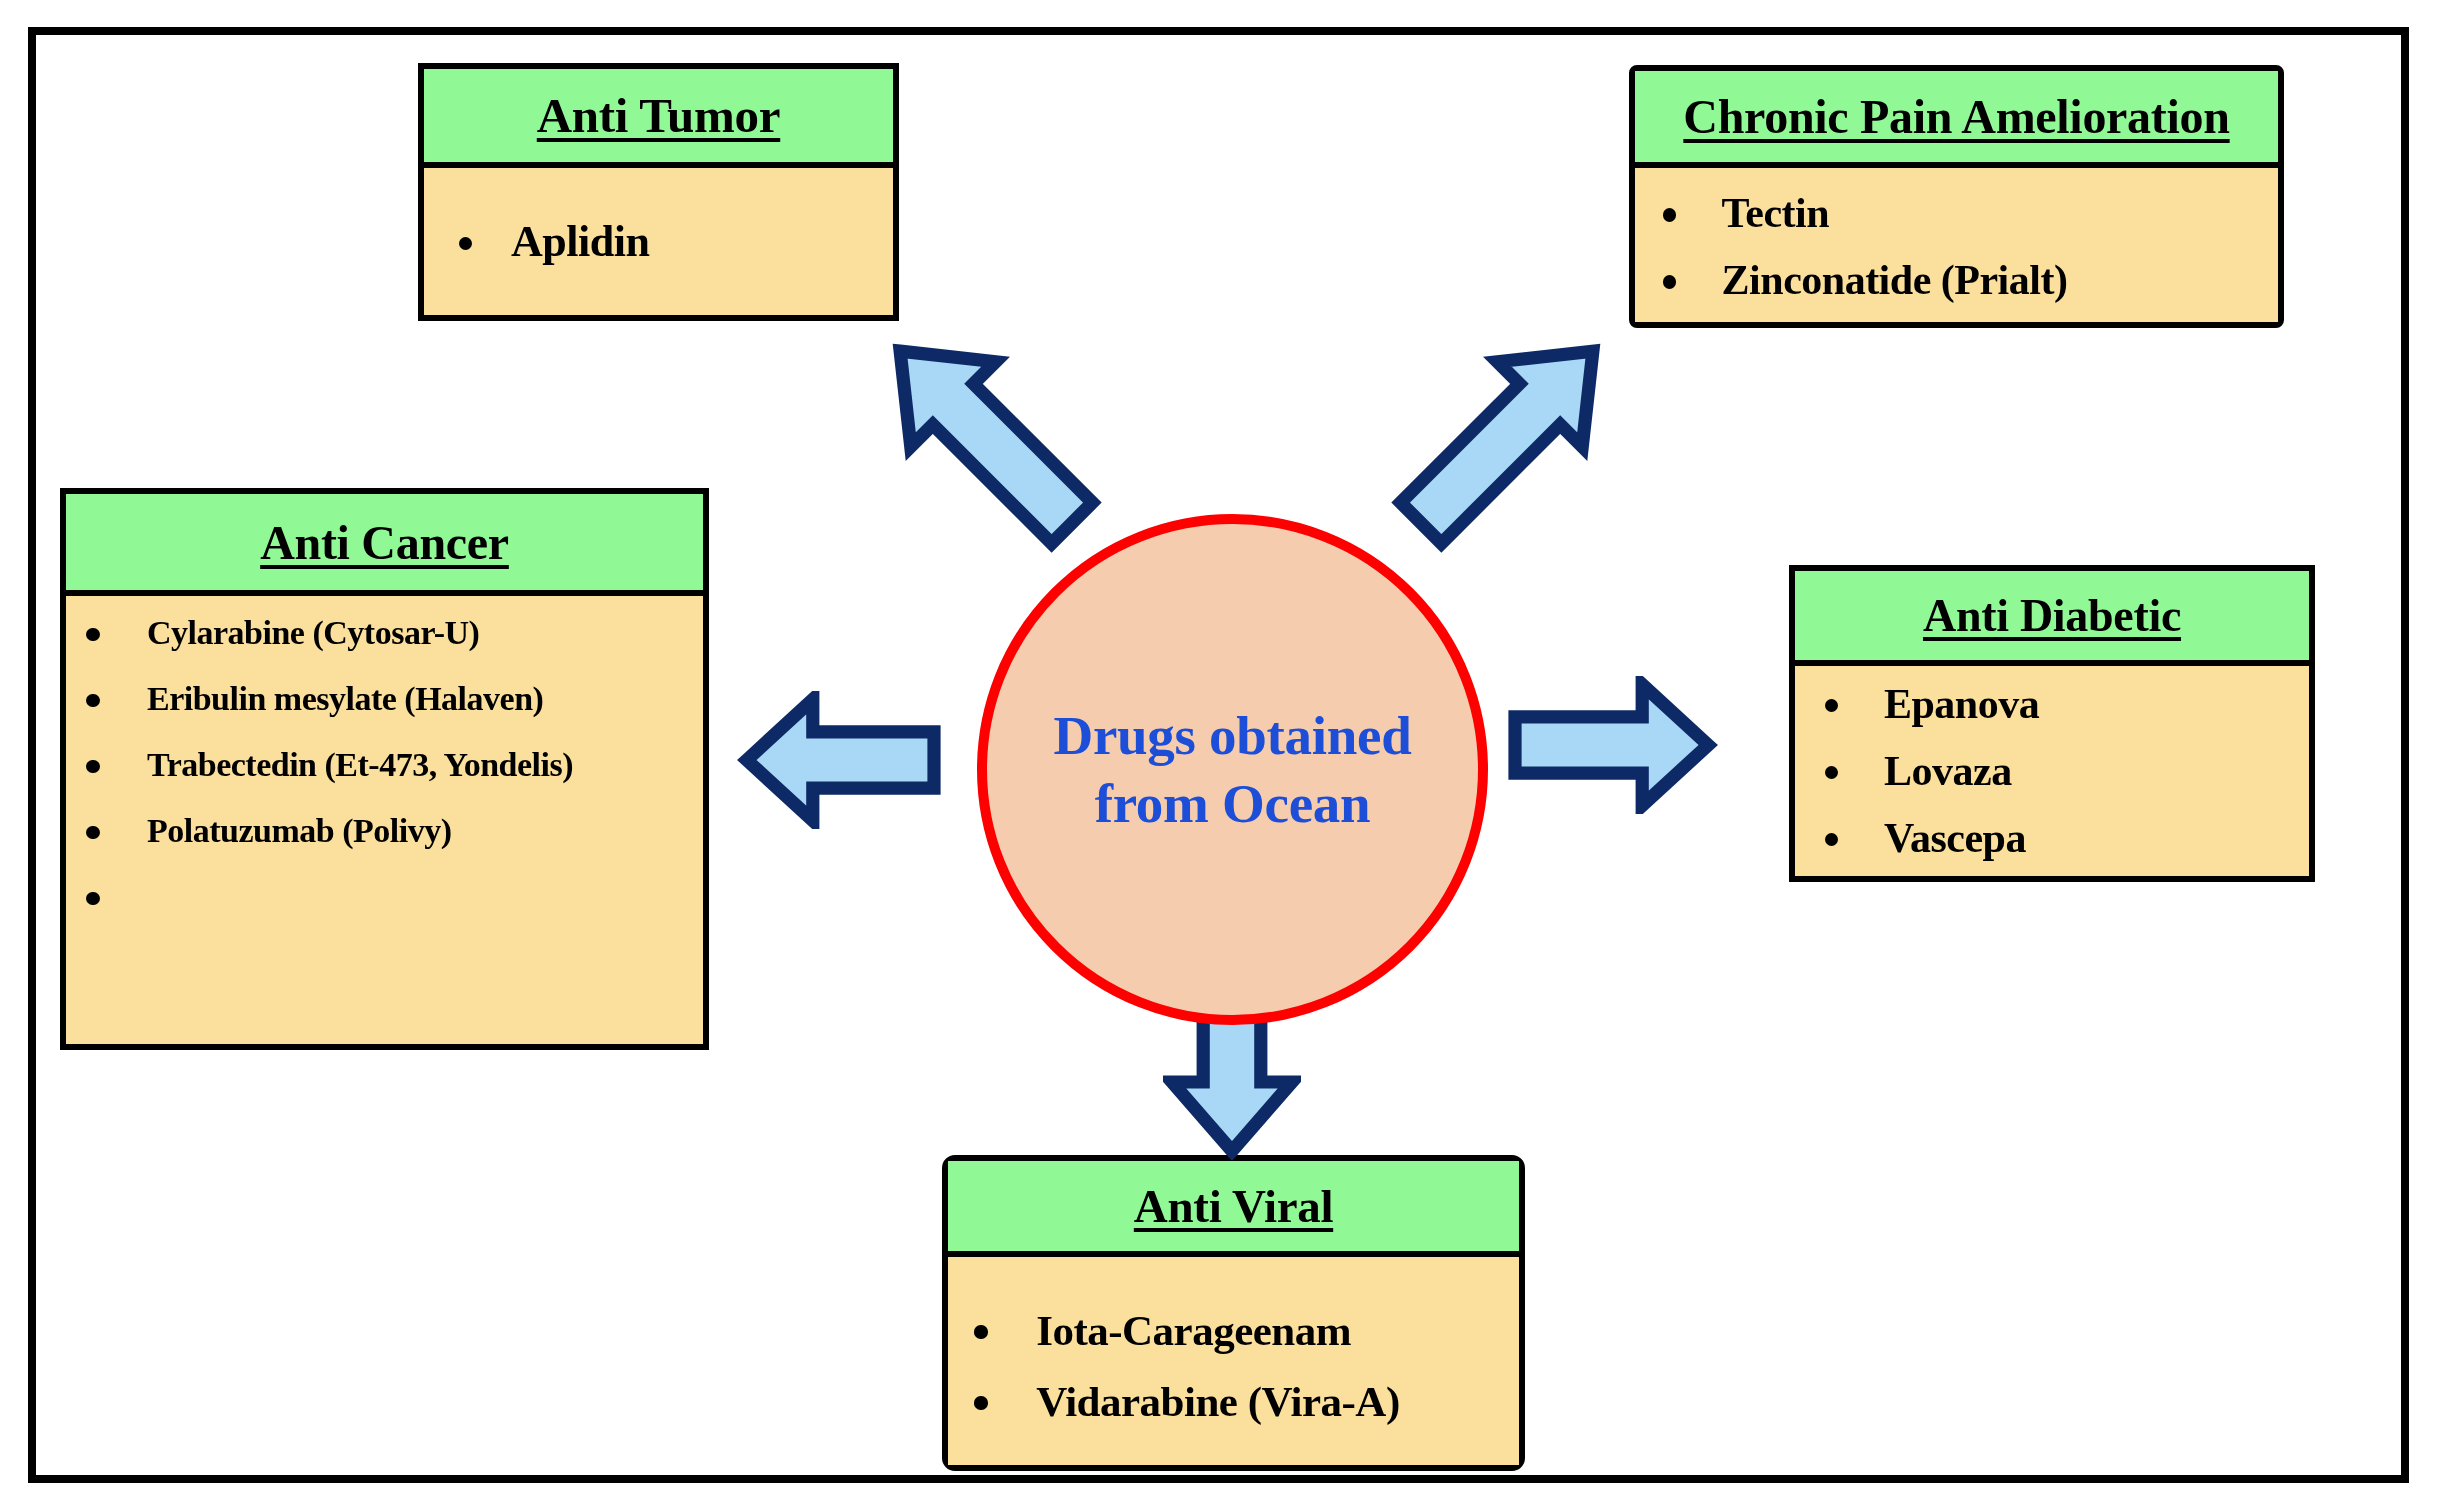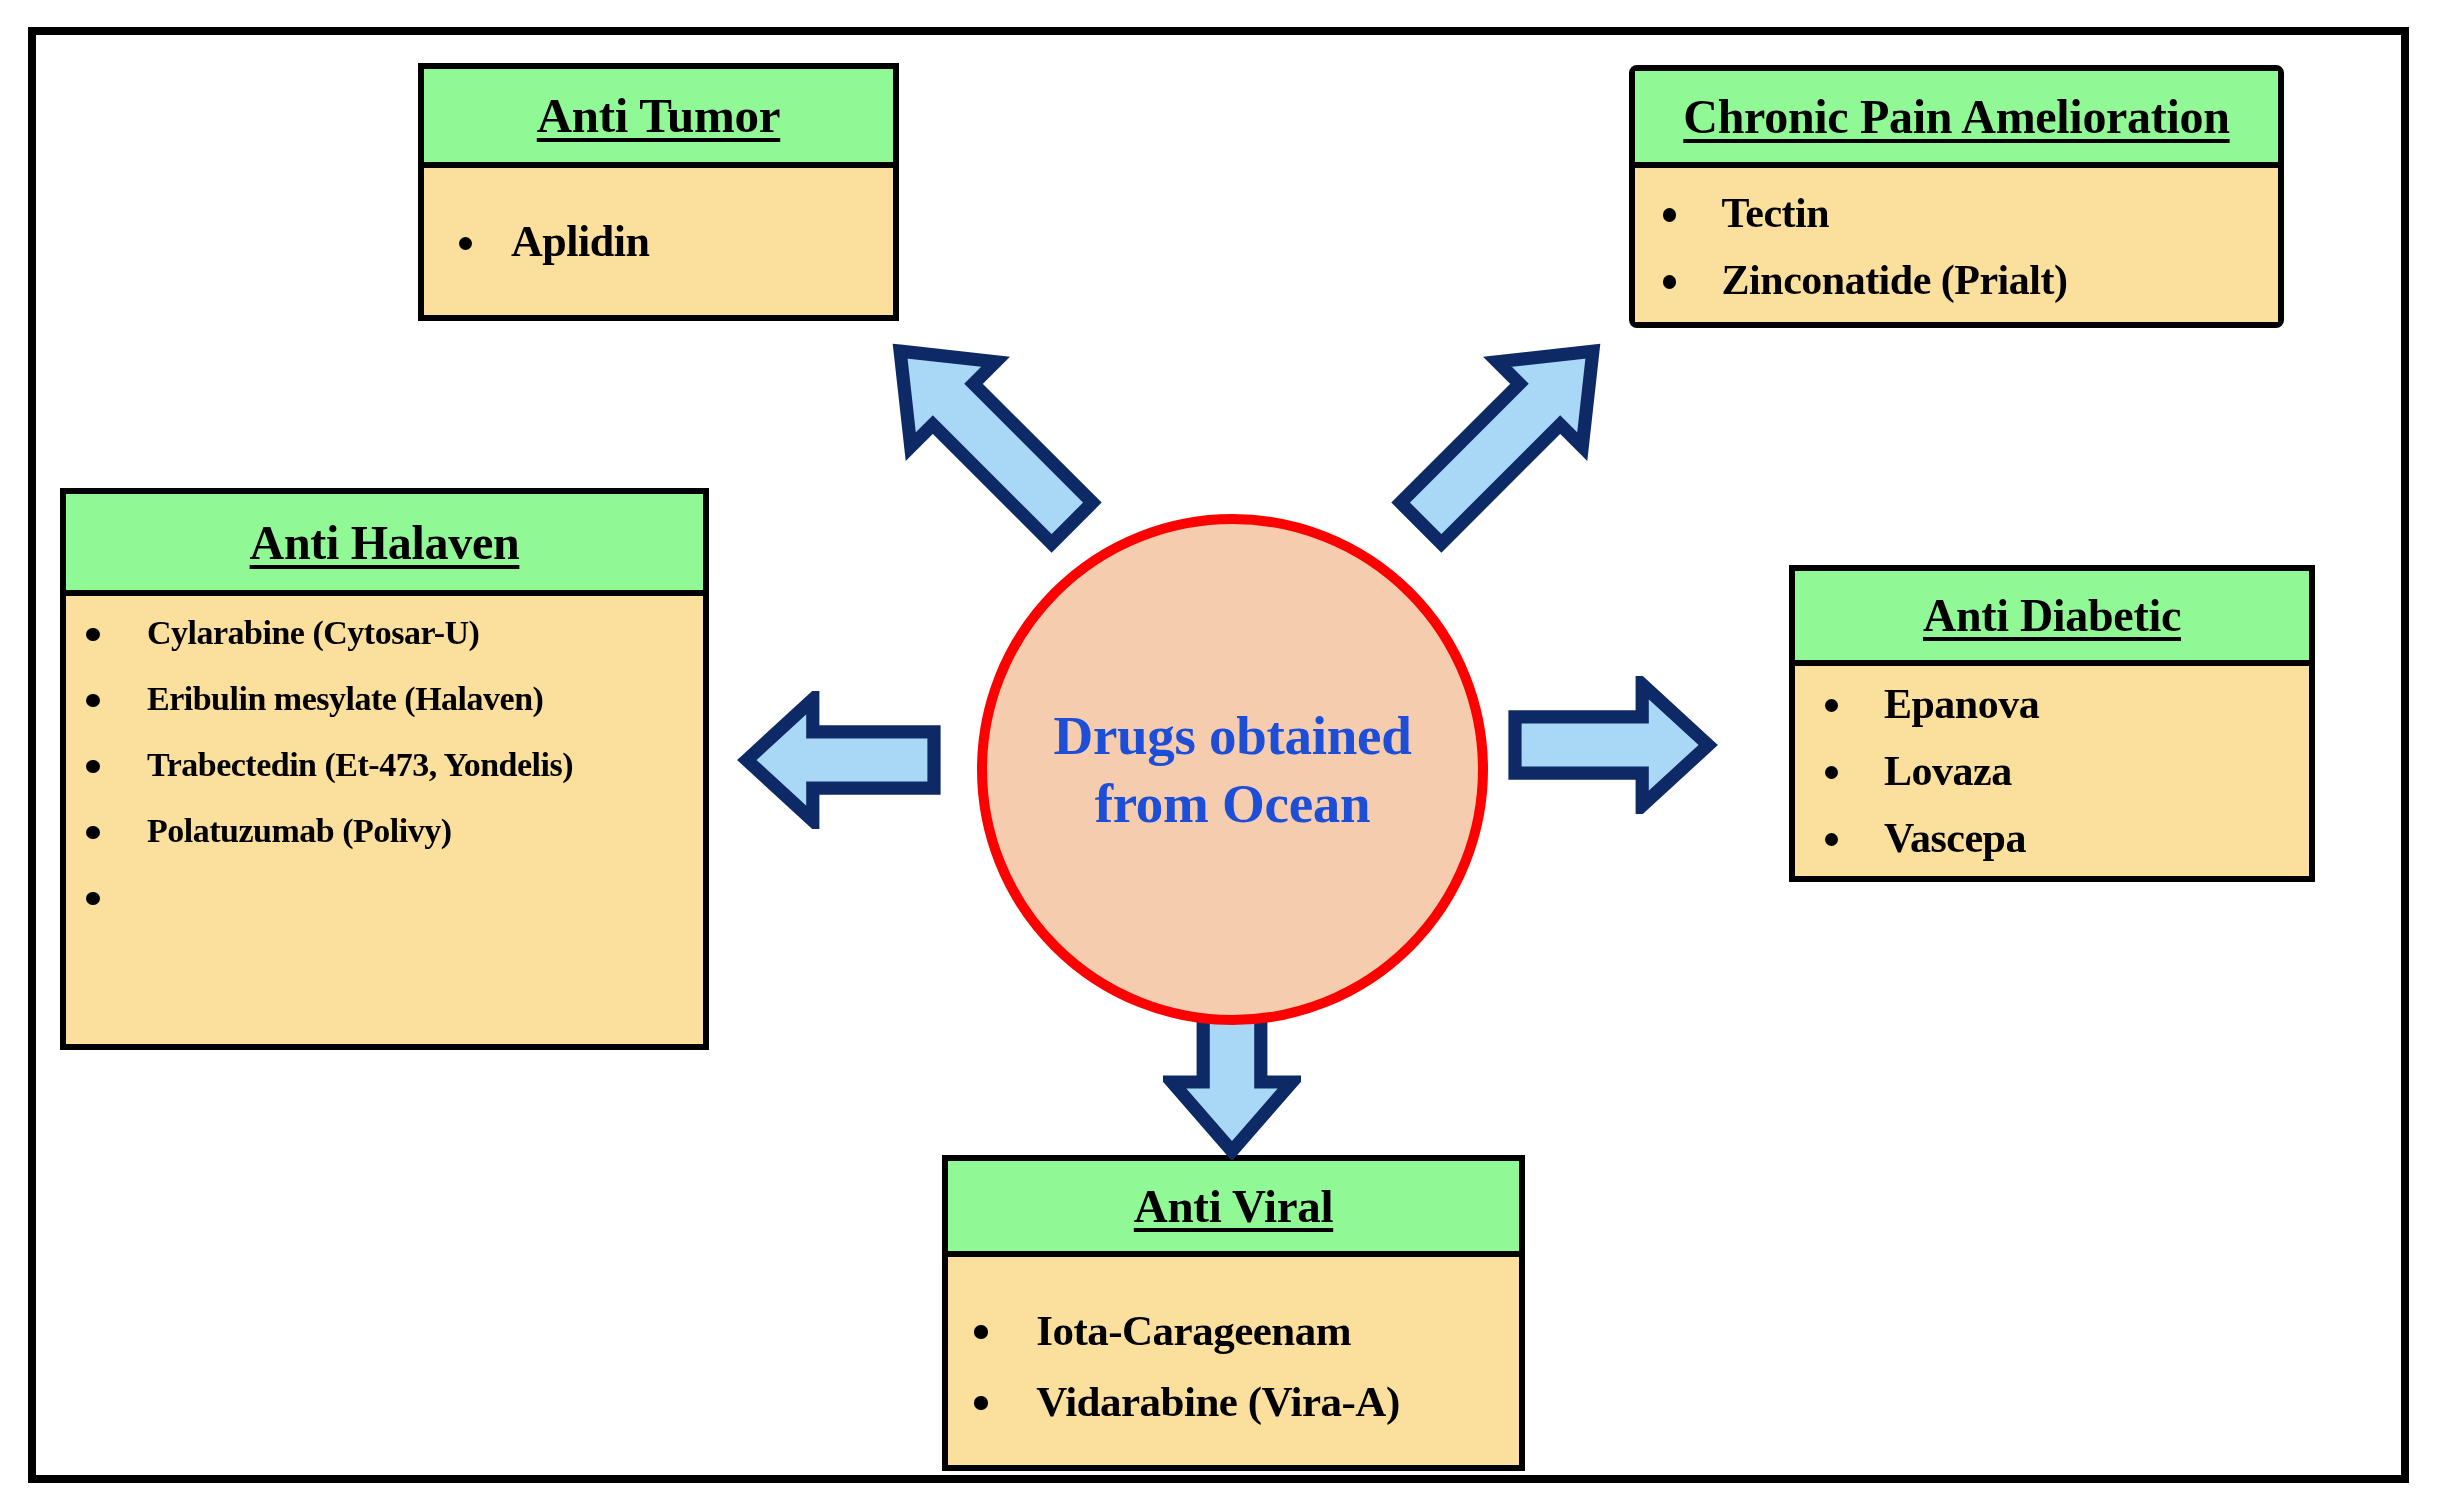--- a/index.html
+++ b/index.html
@@ -140,21 +140,21 @@
   #box-anti-diabetic ul.drug-list { padding: 0 0 0 18px; }
   #box-anti-diabetic ul.drug-list li {
     font-size: 42px; line-height: 67px; padding-left: 71px;
   }
   #box-anti-diabetic ul.drug-list li .bullet {
     width: 13.2px; height: 13.2px; left: 12px; top: 28px;
   }
 
   
   #box-anti-viral {
-    left: 942px; top: 1155px; width: 583px; height: 316px;
+    left: 942px; top: 1155px; width: 583px; height: 316px; border-radius: 13px;
   }
   #box-anti-viral .cat-header { height: 96px; }
   #box-anti-viral .cat-title { font-size: 47px; }
   #box-anti-viral ul.drug-list { padding: 10.8px 0 0 13.2px; }
   #box-anti-viral ul.drug-list li {
     font-size: 43px; line-height: 71px; padding-left: 75px;
   }
   #box-anti-viral ul.drug-list li .bullet {
     width: 13.2px; height: 13.2px; left: 13.2px; top: 30px;
   }
@@ -246,21 +246,21 @@
     <div class="cat-body">
       <ul class="drug-list">
         <li><span class="bullet"></span><span>Tectin</span></li>
         <li><span class="bullet"></span><span>Zinconatide (Prialt)</span></li>
       </ul>
     </div>
   </div>
 
   <div class="cat-box" id="box-anti-cancer">
     <div class="cat-header">
-      <span class="cat-title">Anti Halaven</span>
+      <span class="cat-title">Anti Cancer</span>
     </div>
     <div class="cat-body">
       <ul class="drug-list">
         <li><span class="bullet"></span><span>Cylarabine (Cytosar-U)</span></li>
         <li><span class="bullet"></span><span>Eribulin mesylate (Halaven)</span></li>
         <li><span class="bullet"></span><span>Trabectedin (Et-473, Yondelis)</span></li>
         <li><span class="bullet"></span><span>Polatuzumab (Polivy)</span></li>
         <li><span class="bullet"></span></li>
       </ul>
     </div>

